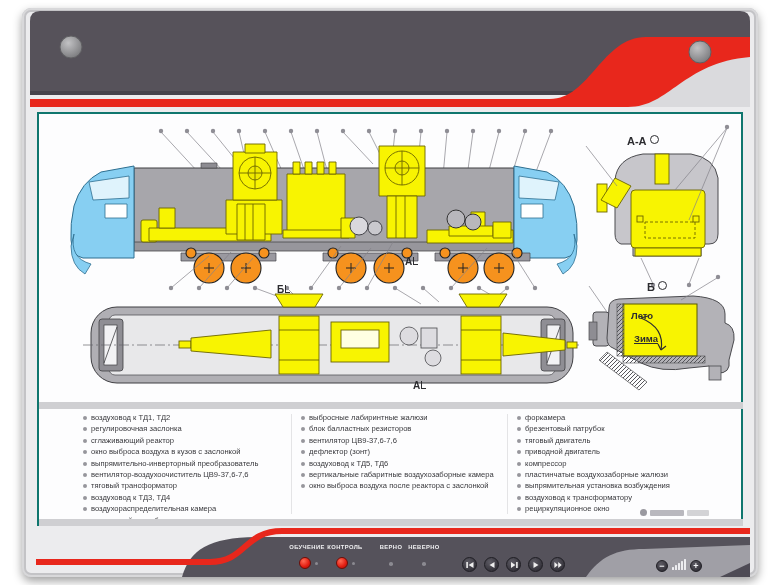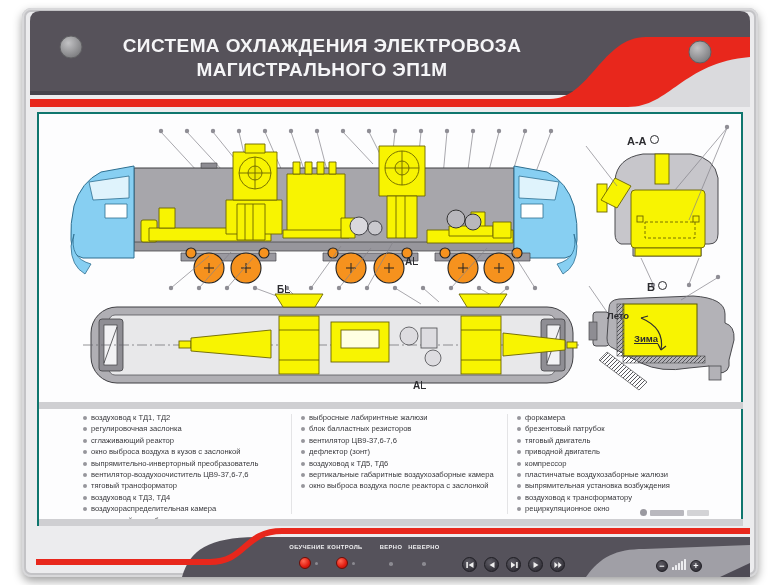--- a/index.html
+++ b/index.html
@@ -53,24 +53,20 @@
     <rect x="0" y="80" width="720" height="4" fill="#46434b"></rect>
     <path d="M0,88 H520 C560,88 572,26 616,26 L720,26 V96 H0 Z" fill="#e8271c"></path>
     <path d="M598,96 C640,96 652,52 720,46 V96 Z" fill="#dadadd"></path>
     <radialGradient id="met" cx="38%" cy="32%" r="75%">
       <stop offset="0" stop-color="#c2c2c4"></stop>
         <stop offset="1" stop-color="#78787b"></stop>
     </radialGradient>
     <circle cx="41" cy="36" r="11" fill="url(#met)" stroke="#606063"></circle>
     <circle cx="670" cy="41" r="11" fill="url(#met)" stroke="#606063"></circle>
   </svg>
-  <div class="abs title">
-    <div>СИСТЕМА ОХЛАЖДЕНИЯ ЭЛЕКТРОВОЗА</div>
-    <div>МАГИСТРАЛЬНОГО ЭП1М</div>
-  </div>
 
   <div class="abs content">
 
     <svg class="abs diag" width="700" height="290" viewBox="0 0 700 290">
       <defs>
         <pattern id="hatch" width="4" height="4" patternUnits="userSpaceOnUse">
           <path d="M0,4 L4,0" stroke="#55555a" stroke-width="1"></path>
         </pattern>
       </defs>
 
@@ -304,21 +300,21 @@
       </g>
 
       <g stroke="#84838a" stroke-width=".7">
         <line x1="545" y1="30" x2="576" y2="70"></line>
         <line x1="548" y1="170" x2="566" y2="196"></line>
       </g>
     </svg>
 
     <div class="abs seclabel" style="left:588px;top:21px;"><span>А-А</span><span class="dirarrow"></span></div>
     <div class="abs seclabel" style="left:608px;top:167px;"><span>Б</span><span class="dirarrow"></span></div>
-    <div class="abs minlabel" style="left:568px;top:196px;">Лето</div>
+    <div class="abs minlabel" style="left:592px;top:196px;">Лето</div>
     <div class="abs minlabel" style="left:595px;top:219px;text-decoration:underline;">Зима</div>
     <div class="abs cutmark" style="left:238px;top:170px;"><span>Б</span><span class="tick"></span></div>
     <div class="abs cutmark" style="left:366px;top:142px;"><span>А</span><span class="tick"></span></div>
     <div class="abs cutmark" style="left:374px;top:266px;"><span>А</span><span class="tick"></span></div>
 
     <div class="abs strip" style="top:288px;"></div>
 
     <div class="abs legcol" style="left:44px;">
       <div class="li">
           <span class="b"></span>

